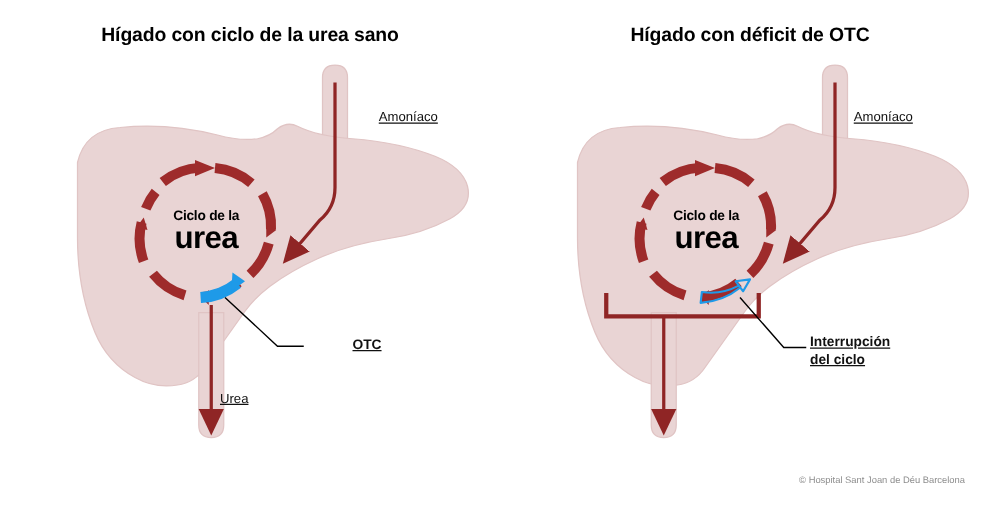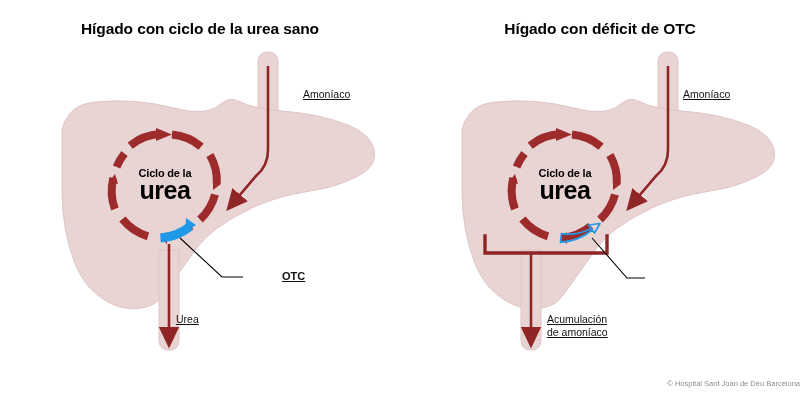--- a/index.html
+++ b/index.html
@@ -31,21 +31,21 @@
     font-size:10.5px;
     color:#111111;
     line-height:1.25;
     white-space:nowrap;
     text-decoration:underline;
   }
   .lbl.bold{font-weight:bold;}
 
   .credit{
     position:absolute;
-    right:0;bottom:16px;
+    right:28px;bottom:16px;
     font-size:7.5px;
     color:#8d8d8d;
     white-space:nowrap;
     text-align:right;
   }
 </style>
 </head>
 <body>
 
 <div id="stage">
@@ -194,25 +194,25 @@
         <path d="M85,236 L85,253 L207,253 L207,236"></path>
       </g>
 
       <path d="M131,253 L131,338" fill="none" stroke="#8f2525" stroke-width="2.6" marker-end="url(#arrowR)"></path>
 
       <path d="M192,238 L227,278 L245,278" fill="none" stroke="#000000" stroke-width="1.1"></path>
     </svg>
 
     <div class="lbl" style="left:283px;top:88px;">Amoníaco</div>
 
-    <div class="lbl" style="left:147px;top:313px;">
-      <div>Acumulación</div>
-      <div>de amoníaco</div>
+
+    <div class="lbl bold" style="left:248px;top:268px;font-size:11px;">
+      <div>Interrupción</div>
+      <div>del ciclo</div>
     </div>
-
 
     <div style="position:absolute;left:115px;top:167px;width:100px;text-align:center;">
       <div style="font-size:11px;font-weight:bold;color:#000;letter-spacing:-0.2px;">Ciclo de la</div>
       <div style="font-size:25px;font-weight:bold;color:#000;line-height:1.02;letter-spacing:-0.5px;margin-top:-1px;">urea</div>
     </div>
   </div>
 
   <div class="credit">© Hospital Sant Joan de Déu Barcelona</div>
 
 </div>

